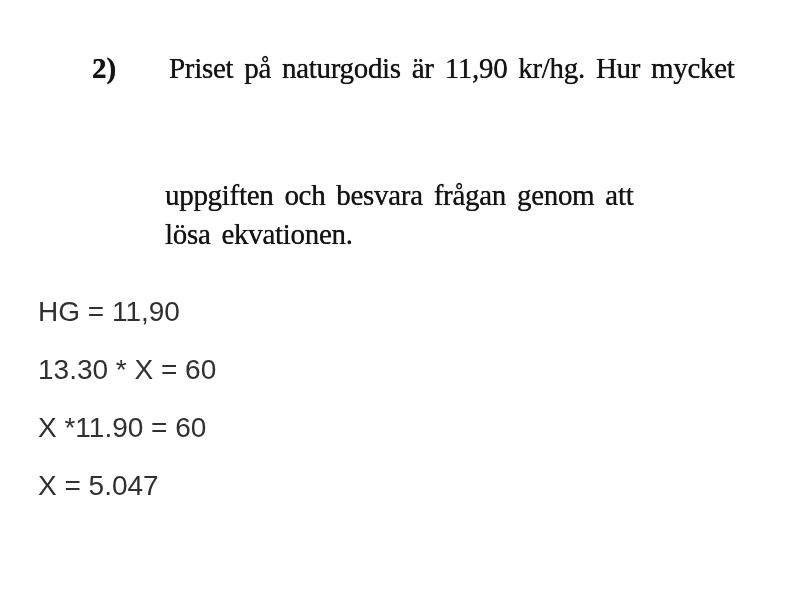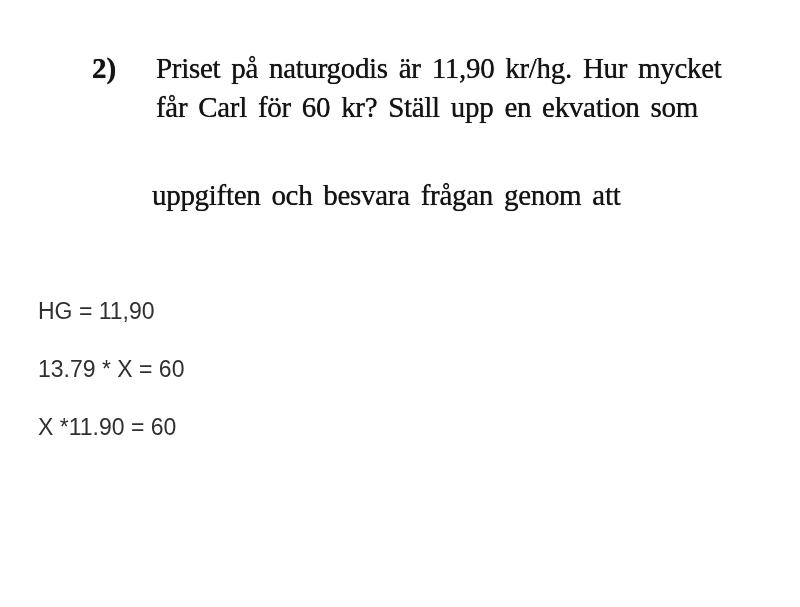--- a/index.html
+++ b/index.html
@@ -32,62 +32,64 @@
     font-size: 29px;
     line-height: 39px;
     font-weight: bold;
     color: var(--print-color);
     text-shadow: 0 0 0.7px currentColor;
   }
   .problem-paragraph {
     position: absolute;
     width: 630px;
     color: var(--print-color);
+    margin-left: 13px;
   }
   .problem-paragraph.first { left: 156px; top: 49px; }
   .problem-paragraph.second { left: 152px; top: 176px; }
   .print-line {
     font-size: 29px;
     line-height: 39px;
     letter-spacing: -0.3px;
     word-spacing: 4px;
     white-space: nowrap;
     text-shadow: 0 0 0.7px currentColor;
   }
   
   .solution {
     position: absolute;
     left: 38px;
     top: 299px;
   }
   .solution-line {
     font-family: "Liberation Sans", sans-serif;
-    font-size: 23px;
+    font-size: 28px;
     line-height: 25px;
     margin-bottom: 33px;
     color: var(--typed-color);
     white-space: nowrap;
   }
   .solution-line:last-child { margin-bottom: 0; }
 </style>
 </head>
 <body>
 
 <div class="page">
 
   <div class="problem-number">2)</div>
 
   <div class="problem-paragraph first">
     <div class="print-line">Priset på naturgodis är 11,90 kr/hg. Hur mycket</div>
-    <div class="print-line">får Carl för 60 kr? Ställ upp en ekvation som</div>
   </div>
 
   <div class="problem-paragraph second">
     <div class="print-line">uppgiften och besvara frågan genom att</div>
+    <div class="print-line">lösa ekvationen.</div>
   </div>
 
   <div class="solution">
     <div class="solution-line">HG = 11,90</div>
-    <div class="solution-line">13.79 * X = 60</div>
+    <div class="solution-line">13.30 * X = 60</div>
     <div class="solution-line">X *11.90 = 60</div>
+    <div class="solution-line">X = 5.047</div>
   </div>
 
 </div>
 
 </body></html>

